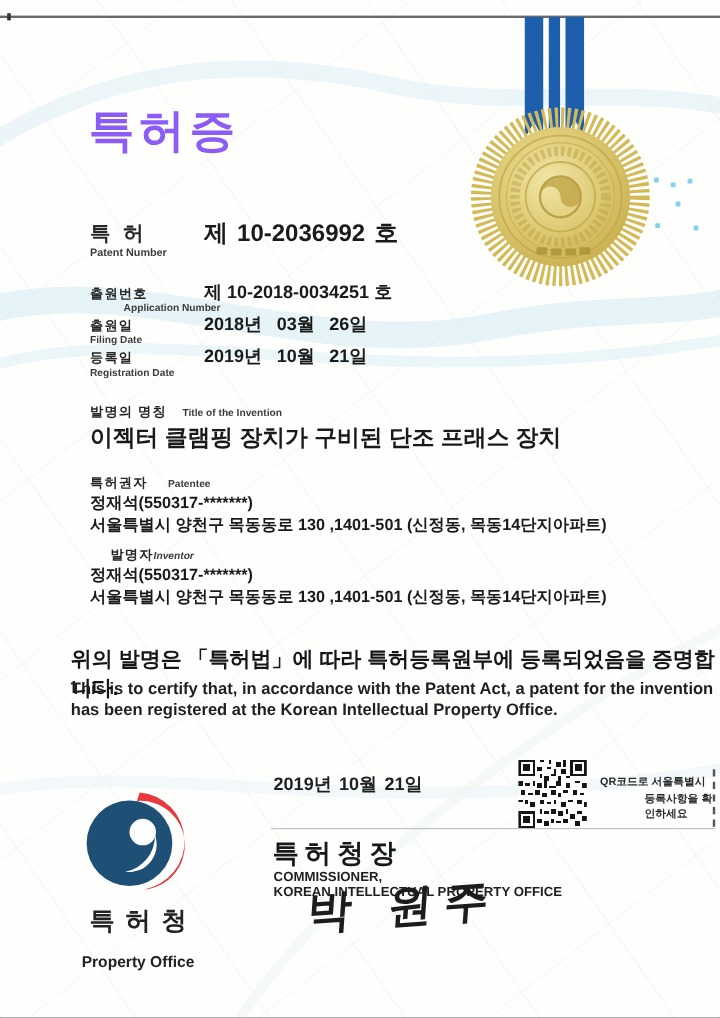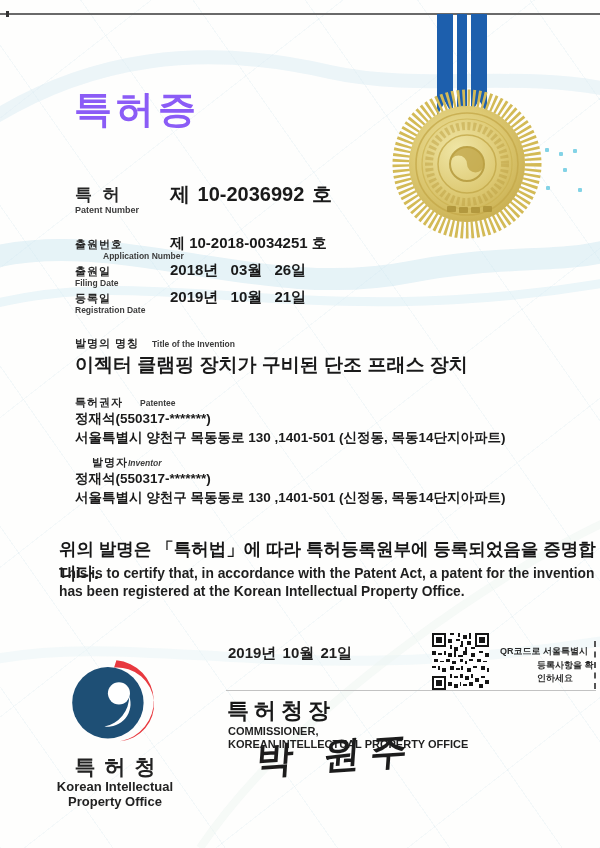--- a/index.html
+++ b/index.html
@@ -168,21 +168,20 @@
   <div class="abs stmt-en1">This is to certify that, in accordance with the Patent Act, a patent for the invention</div>
   <div class="abs stmt-en2">has been registered at the Korean Intellectual Property Office.</div>
 
   <svg class="abs kipo-logo" viewBox="0 0 120 120">
     <path d="M64,12.2 A48,48 0 0 1 68.3,107.3 A42,42 0 0 0 61.3,20.6 Z" fill="#e8393f"></path>
     <circle cx="54" cy="62" r="42" fill="#1e4f75"></circle>
     <circle cx="67" cy="51" r="13" fill="#ffffff"></circle>
     <path d="M79,54 A27,27 0 0 1 50,90 A36,36 0 0 0 79,54 Z" fill="#ffffff"></path>
   </svg>
   <div class="abs kipo-ko">특허청</div>
-  <div class="abs kipo-en1">Korean Intellectual</div>
   <div class="abs kipo-en2">Property Office</div>
 
   <div class="abs issue-date">2019년 10월 21일</div>
 
   <svg class="abs qr" viewBox="0 0 29 29" shape-rendering="crispEdges">
     <rect width="29" height="29" fill="#fff"></rect>
     <g fill="#151515">
       <rect x="0" y="0" width="7" height="7"></rect>
         <rect x="22" y="0" width="7" height="7"></rect>
         <rect x="0" y="22" width="7" height="7"></rect>

